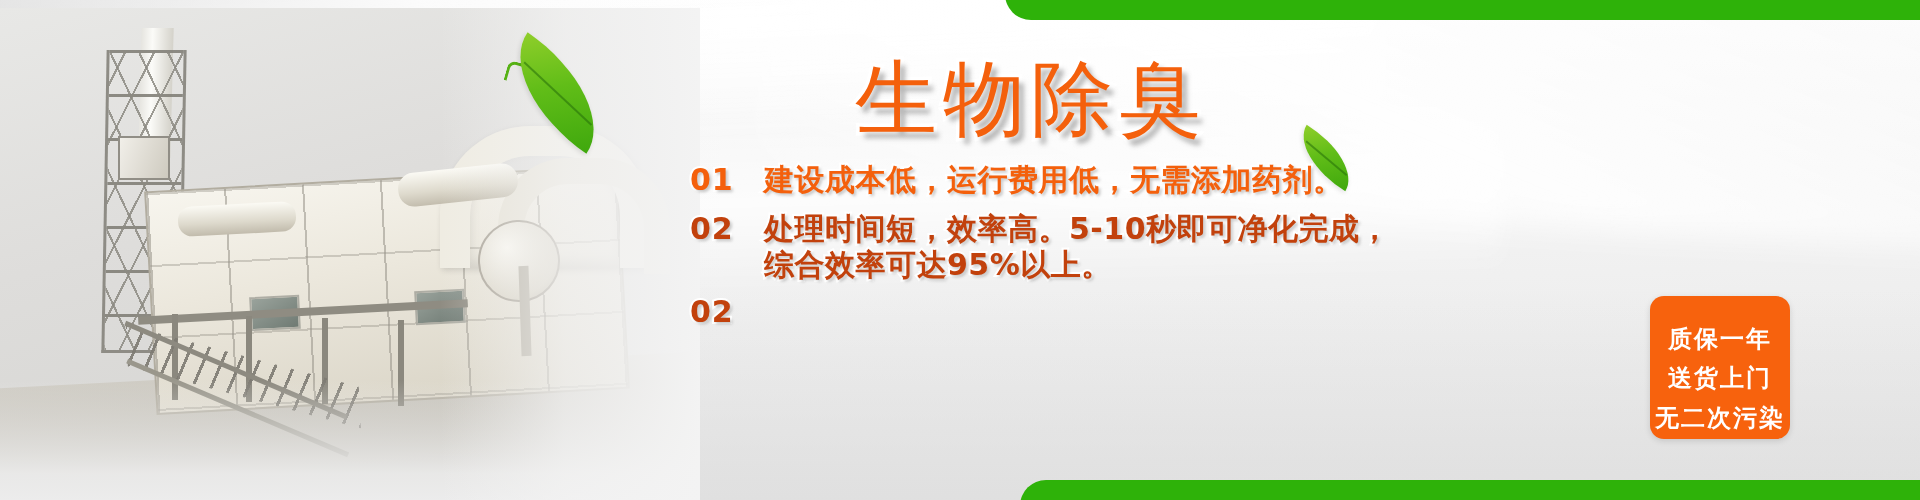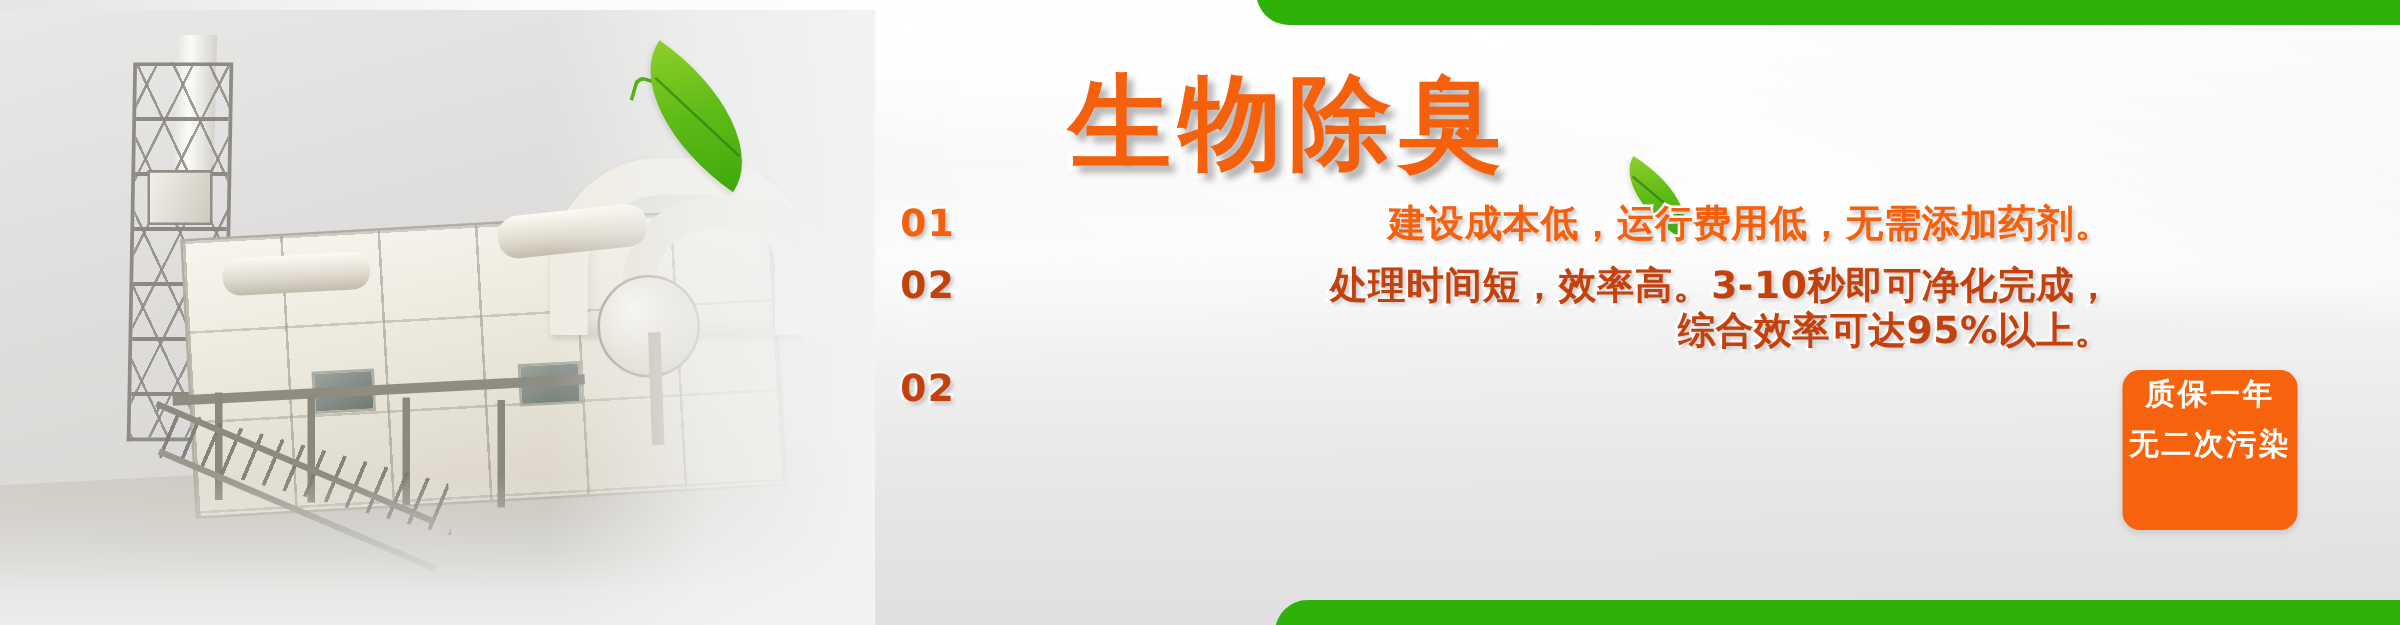--- a/index.html
+++ b/index.html
@@ -294,40 +294,39 @@
   .content {
     position: absolute;
     left: 690px; top: 0;
     width: 1000px; height: 500px;
   }
 
   .title {
     position: absolute;
     left: 165px; top: 58px;
     font-size: 82px;
-    font-weight: bold;
+    font-weight: normal;
     letter-spacing: 6px;
     color: #f4600c;
     line-height: 1;
     -webkit-text-stroke: 7px #ffffff;
     paint-order: stroke fill;
     text-shadow: 5px 6px 5px rgba(90,90,90,0.45);
     white-space: nowrap;
   }
 
   .bullets {
     position: absolute;
     left: 0; top: 162px;
     width: 1000px;
   }
   .bullet {
     display: flex;
     align-items: flex-start;
     margin-bottom: 8px;
-    text-align: right;
   }
   .bullet-num {
     flex: 0 0 auto;
     width: 74px;
     font-size: 30px;
     font-weight: bold;
     letter-spacing: 1px;
     line-height: 1.22;
     -webkit-text-stroke: 4px #ffffff;
     paint-order: stroke fill;
@@ -350,29 +349,28 @@
   .bullet.dark .bullet-text { color: #c2410c; }
 
   .bullet.b1 { margin-bottom: 12px; }
   .bullet.b2 { margin-bottom: 10px; }
   .bullet.b3 { margin-bottom: 12px; }
 
   
   .badge {
     position: absolute;
     left: 1650px; top: 296px;
-    width: 140px; height: 128px;
+    width: 140px; height: 143px;
     background: #f7620d;
     border-radius: 14px;
     display: flex;
     flex-direction: column;
-    justify-content: flex-start;
+    justify-content: flex-end;
     align-items: center;
     box-shadow: 0 2px 6px rgba(0,0,0,0.13);
-    margin-left: 48px;
   }
   .badge-line {
     color: #ffffff;
     font-size: 24px;
     font-weight: bold;
     letter-spacing: 2px;
     line-height: 1.66;
   }
 </style>
 </head>
@@ -435,30 +433,31 @@
 
     <div class="bullets">
 
       <div class="bullet b1 orange">
         <span class="bullet-num">01</span>
         <span class="bullet-text">建设成本低，运行费用低，无需添加药剂。</span>
       </div>
 
       <div class="bullet b2 dark">
         <span class="bullet-num">02</span>
-        <span class="bullet-text">处理时间短，效率高。3-10秒即可净化完成，
+        <span class="bullet-text">处理时间短，效率高。5-10秒即可净化完成，
 综合效率可达95%以上。</span>
       </div>
 
 
       <div class="bullet b4 dark">
         <span class="bullet-num">02</span>
       </div>
 
     </div>
   </div>
 
   <div class="badge">
     <div class="badge-line">质保一年</div>
+    <div class="badge-line">送货上门</div>
     <div class="badge-line">无二次污染</div>
   </div>
 
 </div>
 
 </body></html>

